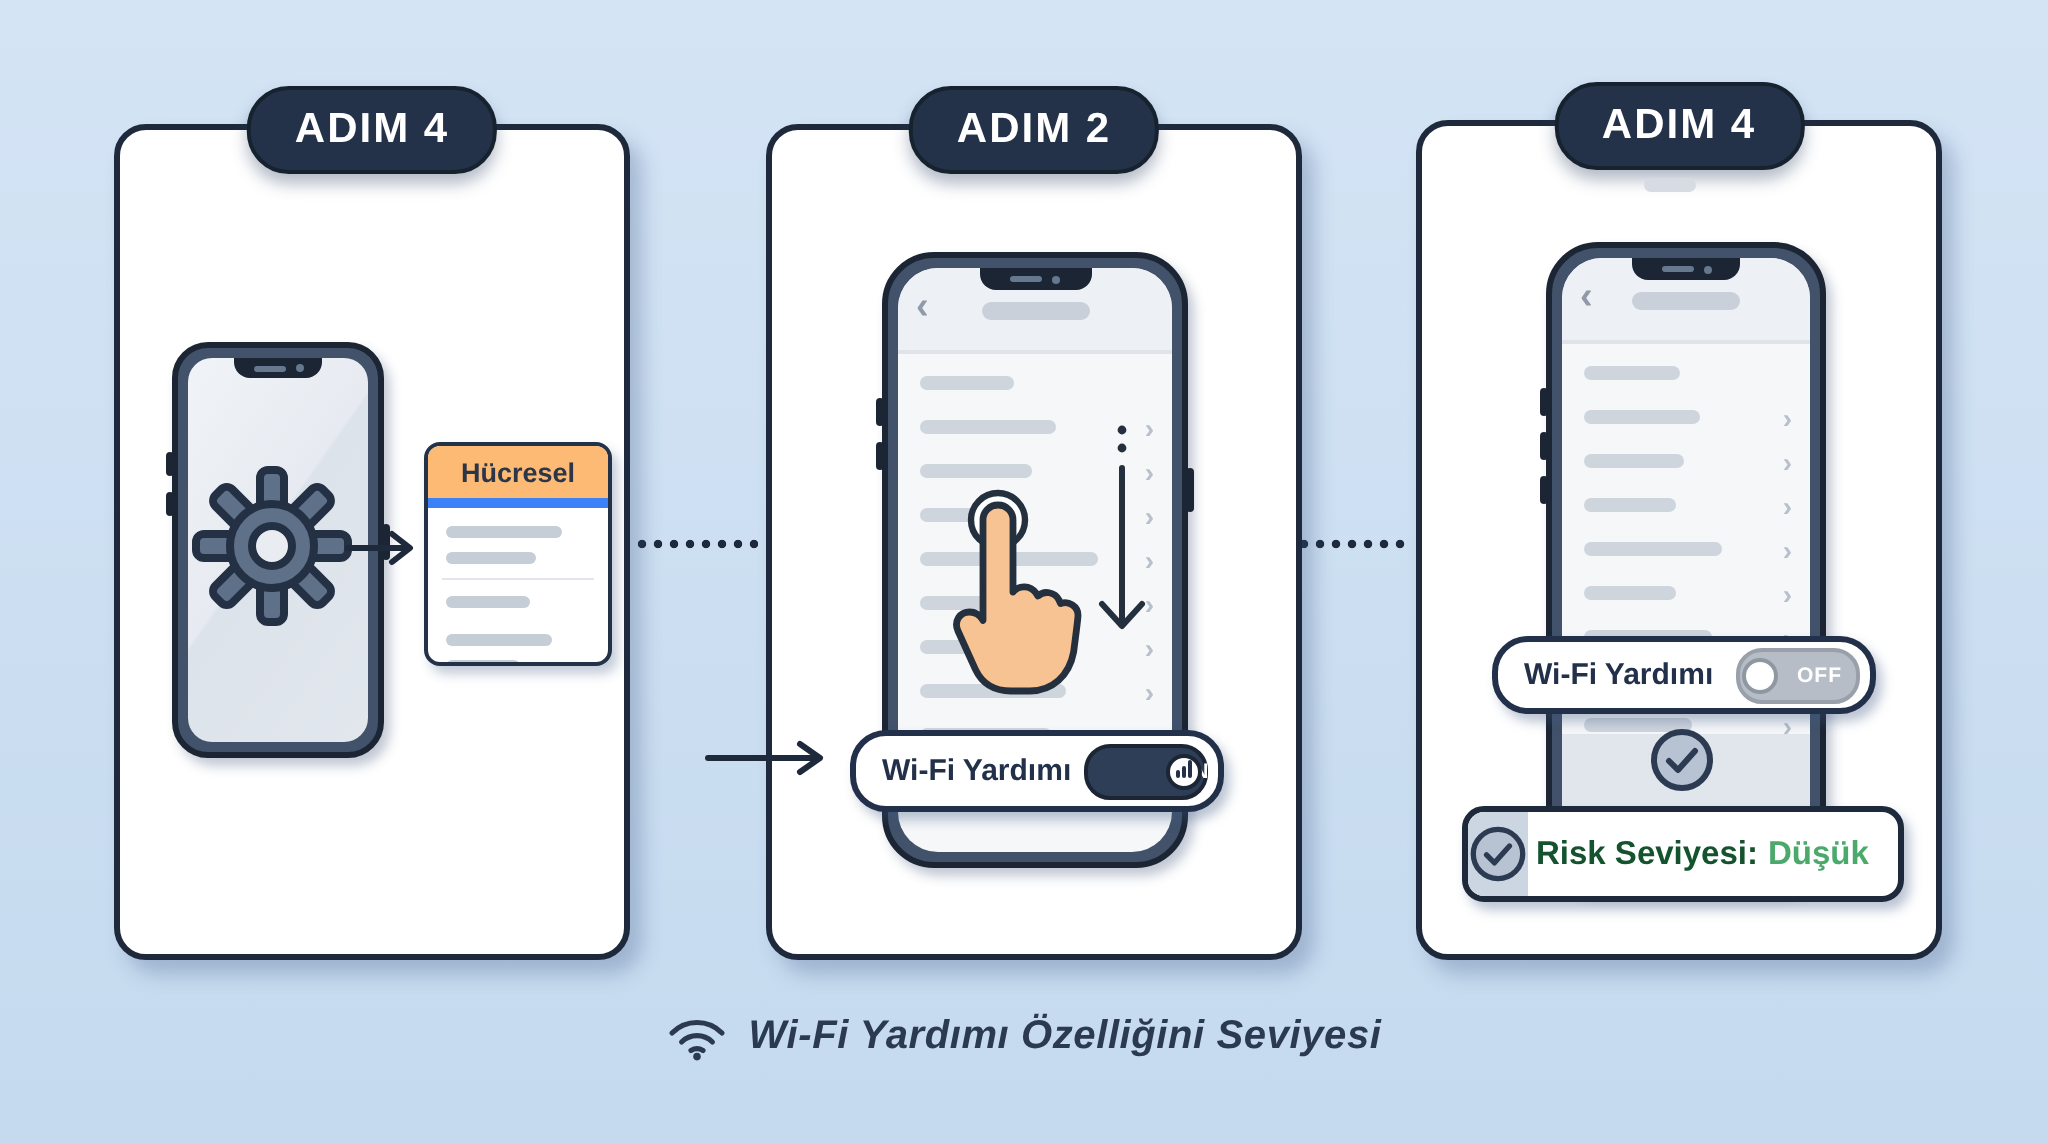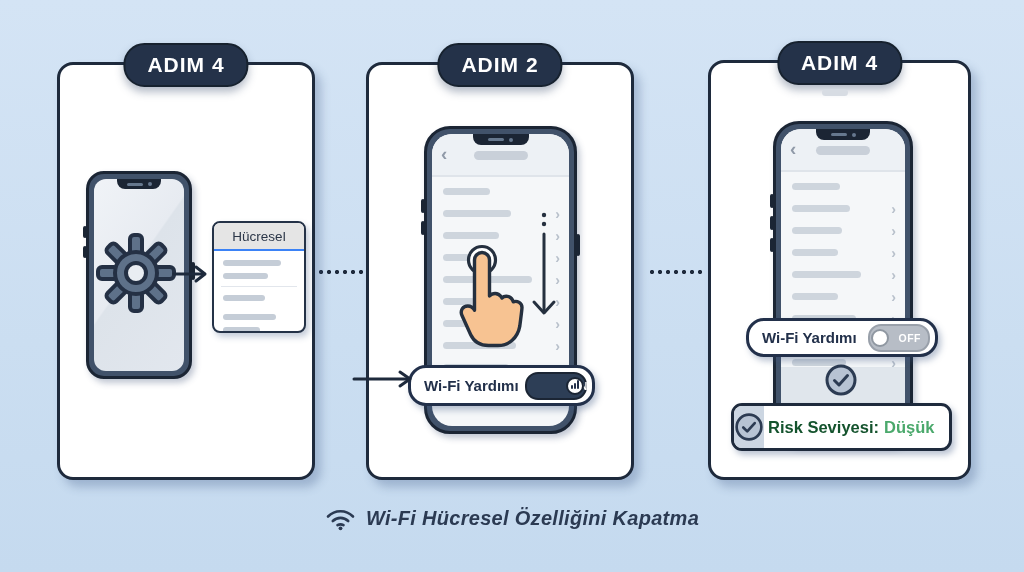--- a/index.html
+++ b/index.html
@@ -27,22 +27,22 @@
   .navback{position:absolute;left:9px;top:9px;font-size:19px;font-weight:bold;color:#909aa8;line-height:22px;}
   .navpill{position:absolute;left:50%;transform:translateX(-50%);top:17px;width:54px;height:9px;
            border-radius:5px;background:#c9d0d9;}
   .rows{position:absolute;left:11px;right:9px;top:48px;}
   .lrow{position:relative;height:22px;}
   .lbar{position:absolute;left:0;top:6px;height:7px;border-radius:4px;background:#ced5dd;}
   .lchev{position:absolute;right:0;top:2px;color:#b8c0cb;font-size:14px;font-weight:bold;}
   
   .card{position:absolute;background:#fff;border:2.5px solid #243247;border-radius:8px;
         box-shadow:3px 4px 6px rgba(60,85,130,0.30);overflow:hidden;}
-  .card-header{height:26px;background:#e5e5e5;border-bottom:2px solid #3b82f6;display:flex;
-               align-items:center;justify-content:center;font-size:13.5px;font-weight:normal;color:#2b3648;}
+  .card-header{height:26px;background:#fdba74;border-bottom:5px solid #3b82f6;display:flex;
+               align-items:center;justify-content:center;font-size:13.5px;font-weight:bold;color:#2b3648;}
   .card-body{padding:9px 9px 0 9px;}
   .cline{height:6px;border-radius:3px;background:#c5cdd7;margin-bottom:7px;}
   .cdiv{border-top:1.5px solid #e2e6ec;margin:2px -2px 8px -2px;}
   .cgap{height:6px;}
   
   .setpill{position:absolute;background:#fff;border:3px solid #22304a;border-radius:18px;
            display:flex;align-items:center;box-shadow:3px 4px 6px rgba(60,85,130,0.35);z-index:5;}
   .setpill .plabel{margin-left:13px;font-size:15px;font-weight:bold;color:#22304a;white-space:nowrap;}
   .toggle{position:relative;margin-left:auto;margin-right:5px;height:24px;width:58px;border-radius:13px;}
   .toggle.on{background:#2d3e56;border:2px solid #1b2534;}
@@ -126,21 +126,21 @@
           <div class="cline" style="width: 62%;"></div>
           <div class="cdiv"></div>
           <div class="cline" style="width: 58%;"></div>
           <div class="cgap"></div>
           <div class="cline" style="width: 74%;"></div>
           <div class="cline" style="width: 52%;"></div>
         </div>
     </div>
   </div>
 
-  <div class="panel" style="left:366px;top:62px;width:262px;height:412px;">
+  <div class="panel" style="left:383px;top:62px;width:262px;height:412px;">
     <div class="badge">
       <span>ADIM 2</span>
     </div>
 
     <div class="phone" style="left:55px;top:61px;width:147px;height:302px;border-radius:26px;">
       <div class="sidebtn" style="left:-6px;top:70px;width:4px;height:14px;"></div>
       <div class="sidebtn" style="left:-6px;top:92px;width:4px;height:14px;"></div>
       <div class="sidebtn" style="right:-6px;top:105px;width:4px;height:22px;"></div>
       <div class="screen" style="border-radius:20px;">
         <div class="navbar">
@@ -315,16 +315,16 @@
     </div>
   </div>
 
   <div class="caption">
     <svg width="31" height="25" viewBox="0 0 30 25">
       <path d="M2.5,10.5 a17.5 17.5 0 0 1 25,0" stroke="#2b3a52" stroke-width="2.6" fill="none" stroke-linecap="round"></path>
       <path d="M7.3,15 a11 11 0 0 1 15.4,0" stroke="#2b3a52" stroke-width="2.6" fill="none" stroke-linecap="round"></path>
       <path d="M12,19.2 a6 6 0 0 1 6,0" stroke="#2b3a52" stroke-width="2.6" fill="none" stroke-linecap="round"></path>
       <circle cx="15" cy="22.3" r="1.9" fill="#2b3a52"></circle>
     </svg>
-    <span class="caption-text">Wi-Fi Hücresel Özelliğini Kapatma</span>
+    <span class="caption-text">Wi-Fi Yardımı Özelliğini Seviyesi</span>
   </div>
 
 </div>
 
 </body></html>

